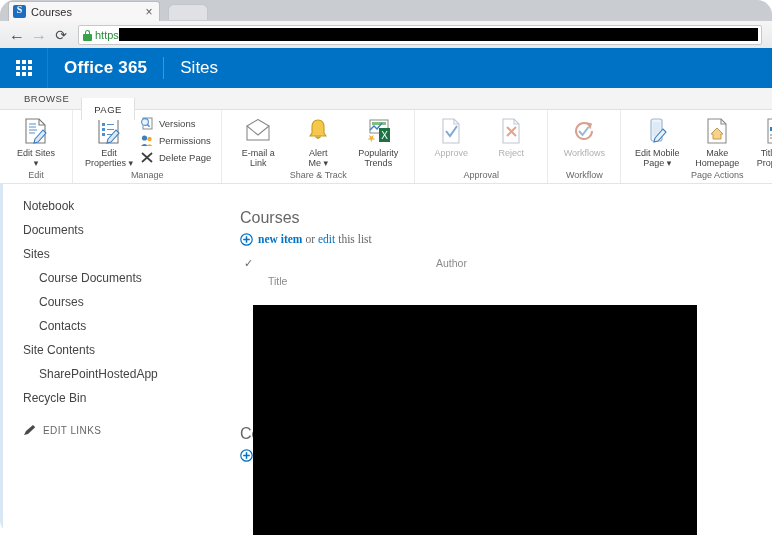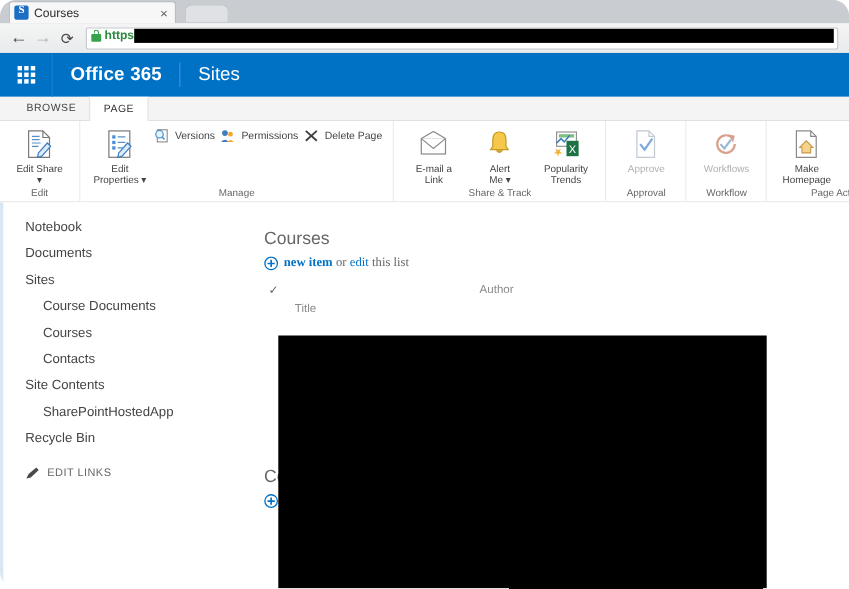--- a/index.html
+++ b/index.html
@@ -127,25 +127,25 @@
 
   .omnibox {
     flex: 1 1 auto;
     height: 20px;
     margin-left: 6px;
     margin-right: 4px;
     background: #ffffff;
     border: 1px solid #c5c9cd;
     border-radius: 2px;
     display: flex;
+    align-items: center;
     padding: 0 3px;
     box-sizing: border-box;
     position: relative;
     overflow: hidden;
-    font-weight: bold;
   }
   .lock-icon {
     width: 11px;
     height: 12px;
     position: relative;
     flex: 0 0 auto;
     margin-right: 2px;
   }
   .lock-icon .body {
     position: absolute;
@@ -245,21 +245,21 @@
     display: flex;
     align-items: center;
     white-space: nowrap;
   }
   .ribbon-tab.active {
     background: #fff;
     color: #333;
     border-left: 1px solid #e0e0e0;
     border-right: 1px solid #e0e0e0;
     position: relative;
-    top: 1px;
+    top: 11px;
   }
 
   .ribbon {
     background: #fff;
     border-bottom: 1px solid #e4e4e4;
     height: 74px;
     display: flex;
     align-items: stretch;
     box-sizing: border-box;
     overflow: hidden;
@@ -303,21 +303,21 @@
     font-size: 9px;
     color: #444;
     text-align: center;
     line-height: 10px;
     margin-top: 2px;
     white-space: pre-line;
   }
   .rbtn-large.disabled .lbl { color: #b0b0b0; }
   .rcol-small {
     display: flex;
-    flex-direction: row;
+    flex-direction: column;
     justify-content: flex-start;
     padding-top: 1px;
   }
   .rbtn-small {
     display: flex;
     align-items: center;
     font-size: 9.5px;
     color: #444;
     height: 17px;
     padding-right: 4px;
@@ -489,21 +489,21 @@
               <path d="M16 2 v6 h6" fill="none" stroke="#7a7a7a" stroke-width="1.1"></path>
               <g stroke="#5b8fc9" stroke-width="1.1">
                 <line x1="6" y1="7" x2="13" y2="7"></line>
                   <line x1="6" y1="10" x2="13" y2="10"></line>
                 <line x1="6" y1="13" x2="14" y2="13"></line>
                   <line x1="6" y1="16" x2="12" y2="16"></line>
               </g>
               <path d="M12 22 L20 13 l3 3 l-8 9 l-4 1 Z" fill="#dceaf7" stroke="#3d7ebf" stroke-width="1.1"></path>
             </svg>
           </span>
-          <span class="lbl">Edit Share
+          <span class="lbl">Edit Sites
 ▾</span>
         </div>
       </div>
       <div class="rgroup-label">Edit</div>
     </div>
 
     <div class="rgroup">
       <div class="rgroup-items">
         <div class="rbtn-large">
           <span class="glyph">
@@ -607,20 +607,31 @@
         <div class="rbtn-large disabled">
           <span class="glyph">
             <svg width="24" height="28" viewBox="0 0 24 28">
               <path d="M4 2 h11 l5 5 v19 H4 Z" fill="#fff" stroke="#c0c8d2" stroke-width="1.1"></path>
               <path d="M15 2 v5 h5" fill="none" stroke="#c0c8d2" stroke-width="1.1"></path>
               <path d="M7 14 l4 5 l7-10" fill="none" stroke="#7fa9d8" stroke-width="2"></path>
             </svg>
           </span>
           <span class="lbl">Approve</span>
         </div>
+        <div class="rbtn-large disabled">
+          <span class="glyph">
+            <svg width="24" height="28" viewBox="0 0 24 28">
+              <path d="M4 2 h11 l5 5 v19 H4 Z" fill="#fff" stroke="#c0c8d2" stroke-width="1.1"></path>
+              <path d="M15 2 v5 h5" fill="none" stroke="#c0c8d2" stroke-width="1.1"></path>
+              <line x1="8" y1="10" x2="17" y2="19" stroke="#e8a38d" stroke-width="2"></line>
+              <line x1="17" y1="10" x2="8" y2="19" stroke="#e8a38d" stroke-width="2"></line>
+            </svg>
+          </span>
+          <span class="lbl">Reject</span>
+        </div>
       </div>
       <div class="rgroup-label">Approval</div>
     </div>
 
     <div class="rgroup">
       <div class="rgroup-items">
         <div class="rbtn-large disabled">
           <span class="glyph">
             <svg width="26" height="26" viewBox="0 0 26 26">
               <path d="M21 13 a8 8 0 1 1 -3.2-6.4" fill="none" stroke="#d8a08e" stroke-width="2"></path>
@@ -629,20 +640,31 @@
             </svg>
           </span>
           <span class="lbl">Workflows</span>
         </div>
       </div>
       <div class="rgroup-label">Workflow</div>
     </div>
 
     <div class="rgroup">
       <div class="rgroup-items">
+        <div class="rbtn-large">
+          <span class="glyph">
+            <svg width="22" height="28" viewBox="0 0 22 28">
+              <rect x="5" y="2" width="11" height="22" rx="2" fill="#eef4fa" stroke="#9bb7d4" stroke-width="1.2"></rect>
+              <rect x="6.5" y="5" width="8" height="14" fill="#dde9f5"></rect>
+              <path d="M9 21 L17 12 l3 3 l-8 9 l-4 1 Z" fill="#e8f1fa" stroke="#3d7ebf" stroke-width="1.1"></path>
+            </svg>
+          </span>
+          <span class="lbl">Edit Mobile
+Page ▾</span>
+        </div>
         <div class="rbtn-large">
           <span class="glyph">
             <svg width="24" height="28" viewBox="0 0 24 28">
               <path d="M3 2 h13 l5 5 v19 H3 Z" fill="#fff" stroke="#8a8a8a" stroke-width="1.1"></path>
               <path d="M16 2 v5 h5" fill="none" stroke="#8a8a8a" stroke-width="1.1"></path>
               <path d="M6 17 l6-6 l6 6 h-2 v5 h-8 v-5 z" fill="#f6d28a" stroke="#c49a4a" stroke-width="1"></path>
             </svg>
           </span>
           <span class="lbl">Make
 Homepage</span>

